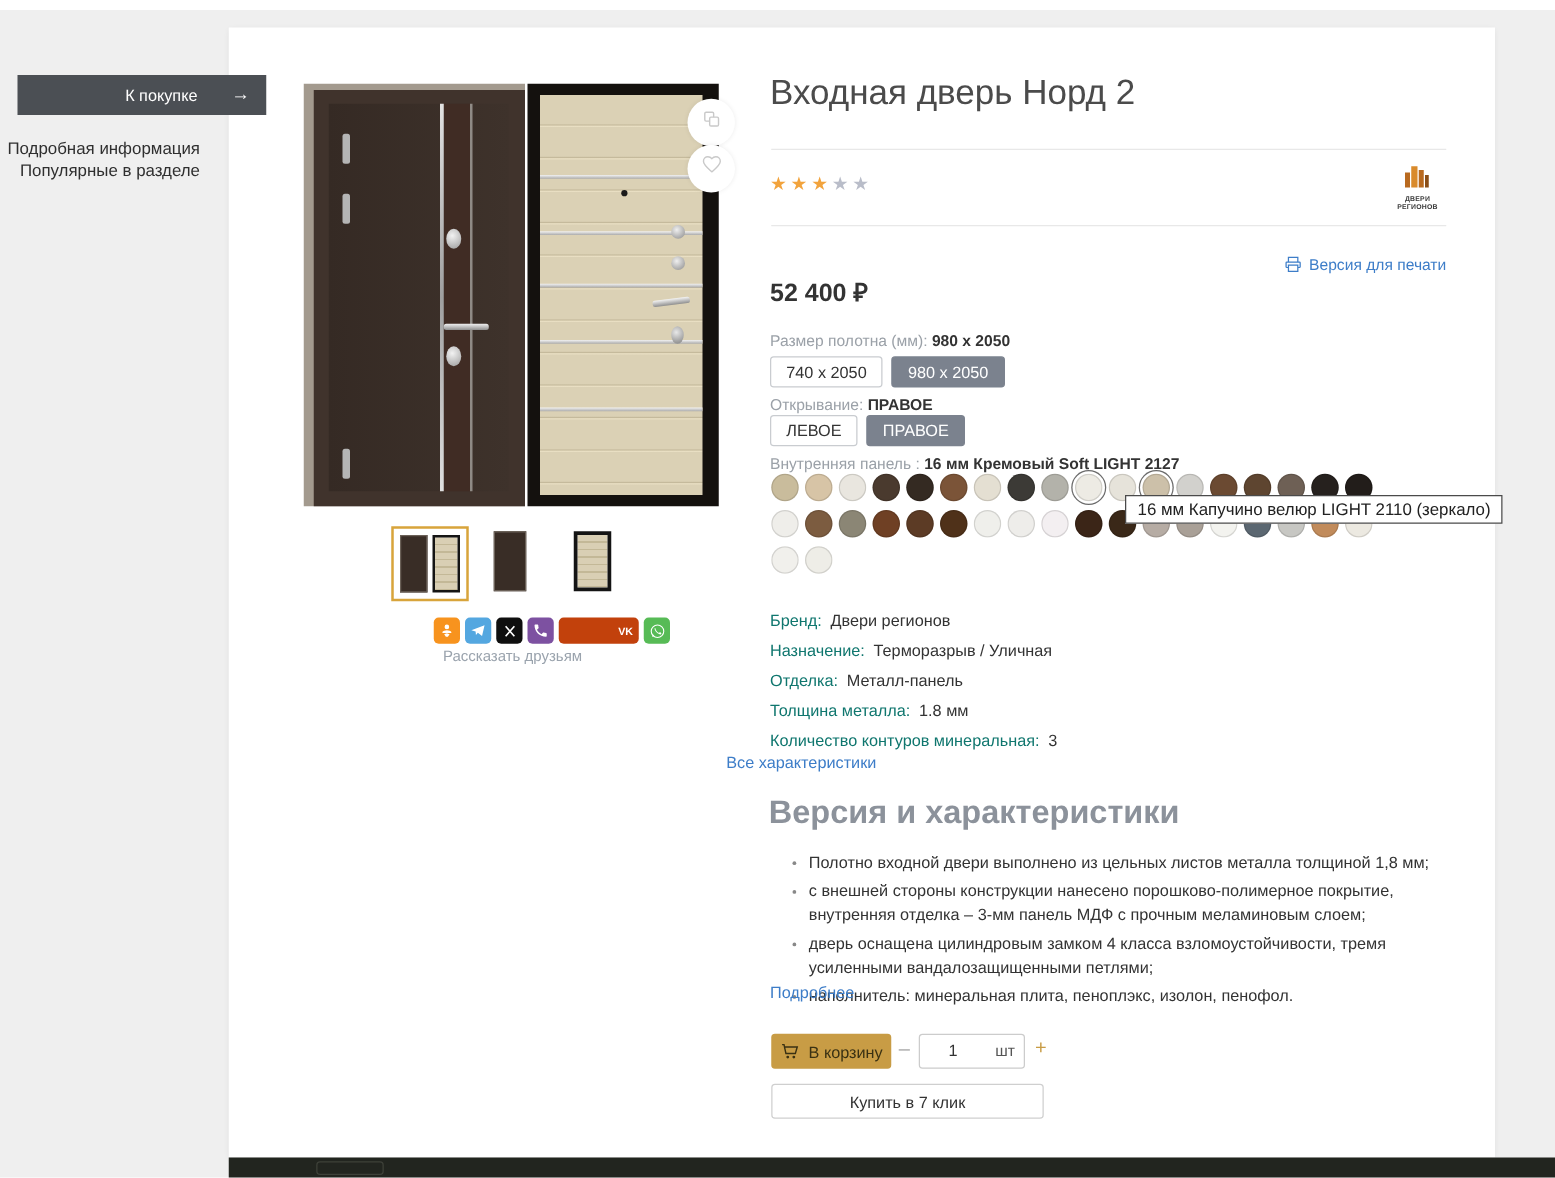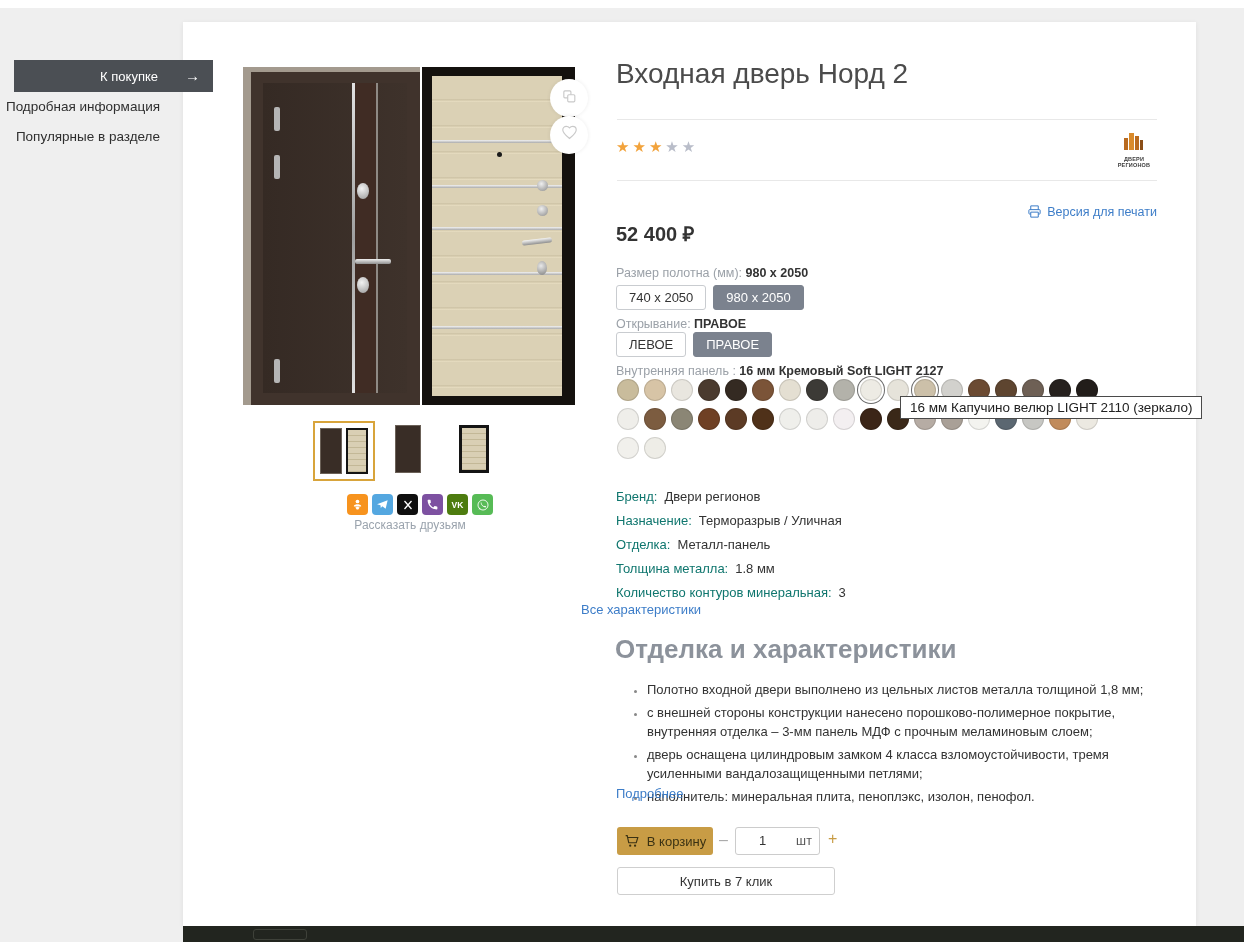--- a/index.html
+++ b/index.html
@@ -111,21 +111,21 @@
 <div class="topstrip"></div>
 <div class="card"></div>
 <div class="footerbar">
   <div class="footerchip"></div>
 </div>
 
 <div class="side-active">
   <span class="lbl">К покупке</span>
   <span class="arr">→</span>
 </div>
-<div class="side-link" style="top:99px">Подробная информация</div>
+<div class="side-link" style="top:111px">Подробная информация</div>
 <div class="side-link" style="top:129px">Популярные в разделе</div>
 
 <div class="mainimg">
   <div class="imgL">
     <div class="frameL"></div>
     <div class="leafL">
       <div class="bandL"></div>
         <div class="stripL1"></div>
         <div class="stripL2"></div>
       <div class="hingeL" style="top:24px"></div>
@@ -194,21 +194,21 @@
   <span class="soc" style="background: rgb(15, 15, 15);">
       <svg width="12" height="12" viewBox="0 0 24 24">
         <path d="M5 4l14 16M19 4L5 20" stroke="#fff" stroke-width="2.6"></path>
       </svg>
     </span>
   <span class="soc" style="background: rgb(125, 81, 161);">
       <svg width="13" height="13" viewBox="0 0 24 24">
         <path d="M6.62 10.79c1.44 2.83 3.76 5.14 6.59 6.59l2.2-2.2c.27-.27.67-.36 1.02-.24 1.12.37 2.33.57 3.57.57.55 0 1 .45 1 1V20c0 .55-.45 1-1 1-9.39 0-17-7.61-17-17 0-.55.45-1 1-1h3.5c.55 0 1 .45 1 1 0 1.25.2 2.45.57 3.57.11.35.03.74-.25 1.02l-2.2 2.2z" fill="#fff"></path>
       </svg>
     </span>
-  <span class="soc" style="background: #4d7c0f;">
+  <span class="soc" style="background: #c2410c; padding-left: 43px;">
       <span>VK</span>
     </span>
   <span class="soc" style="background: rgb(87, 187, 86);">
       <svg width="14" height="14" viewBox="0 0 24 24">
         <circle cx="12" cy="12" r="8.6" fill="none" stroke="#fff" stroke-width="1.5"></circle>
         <path d="M4.5 19.5l1.2-3.4 2.3 2.6z" fill="#fff"></path>
         <path d="M9.2 8.4c.6 2.4 2.4 4.8 4.9 5.9l1.3-1.2 2 1.6-1 1.6c-3.9-.4-7.6-3.7-8.6-8l1.4-.9z" fill="#fff"></path>
       </svg>
     </span>
 </div>
@@ -307,21 +307,21 @@
 
 <div id="attrs">
     <div class="arow"><span class="al">Бренд:</span><span class="av link">Двери регионов</span></div>
     <div class="arow"><span class="al">Назначение:</span><span class="av">Терморазрыв / Уличная</span></div>
     <div class="arow"><span class="al">Отделка:</span><span class="av">Металл-панель</span></div>
     <div class="arow"><span class="al">Толщина металла:</span><span class="av">1.8 мм</span></div>
     <div class="arow"><span class="al">Количество контуров минеральная:</span><span class="av">3</span></div>
   </div>
 <div id="all-specs" class="link">Все характеристики</div>
 
-<div class="sect">Отделка и характеристики</div>
+<div class="sect">Версия и характеристики</div>
 <ul id="bullets">
     <li>Полотно входной двери выполнено из цельных листов металла толщиной 1,8 мм;</li>
     <li>с внешней стороны конструкции нанесено порошково-полимерное покрытие, внутренняя отделка – 3-мм панель МДФ с прочным меламиновым слоем;</li>
     <li>дверь оснащена цилиндровым замком 4 класса взломоустойчивости, тремя усиленными вандалозащищенными петлями;</li>
     <li>наполнитель: минеральная плита, пеноплэкс, изолон, пенофол.</li>
   </ul>
 <div id="more-link" class="link">Подробнее</div>
 
 <button class="cartbtn">
   <svg width="16" height="16" viewBox="0 0 24 24">

